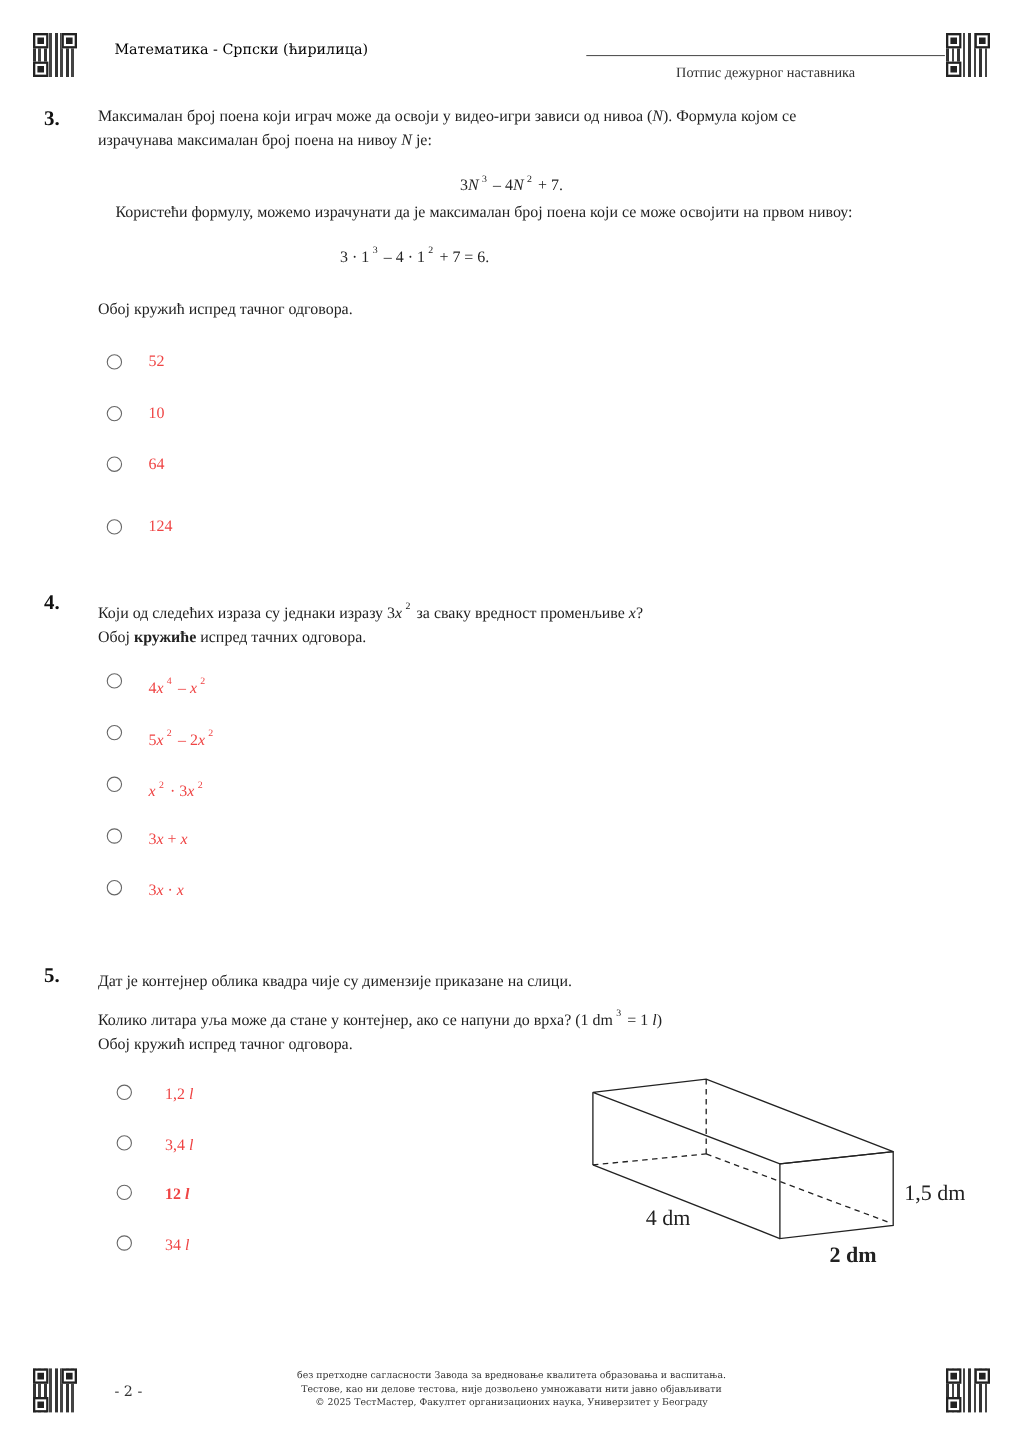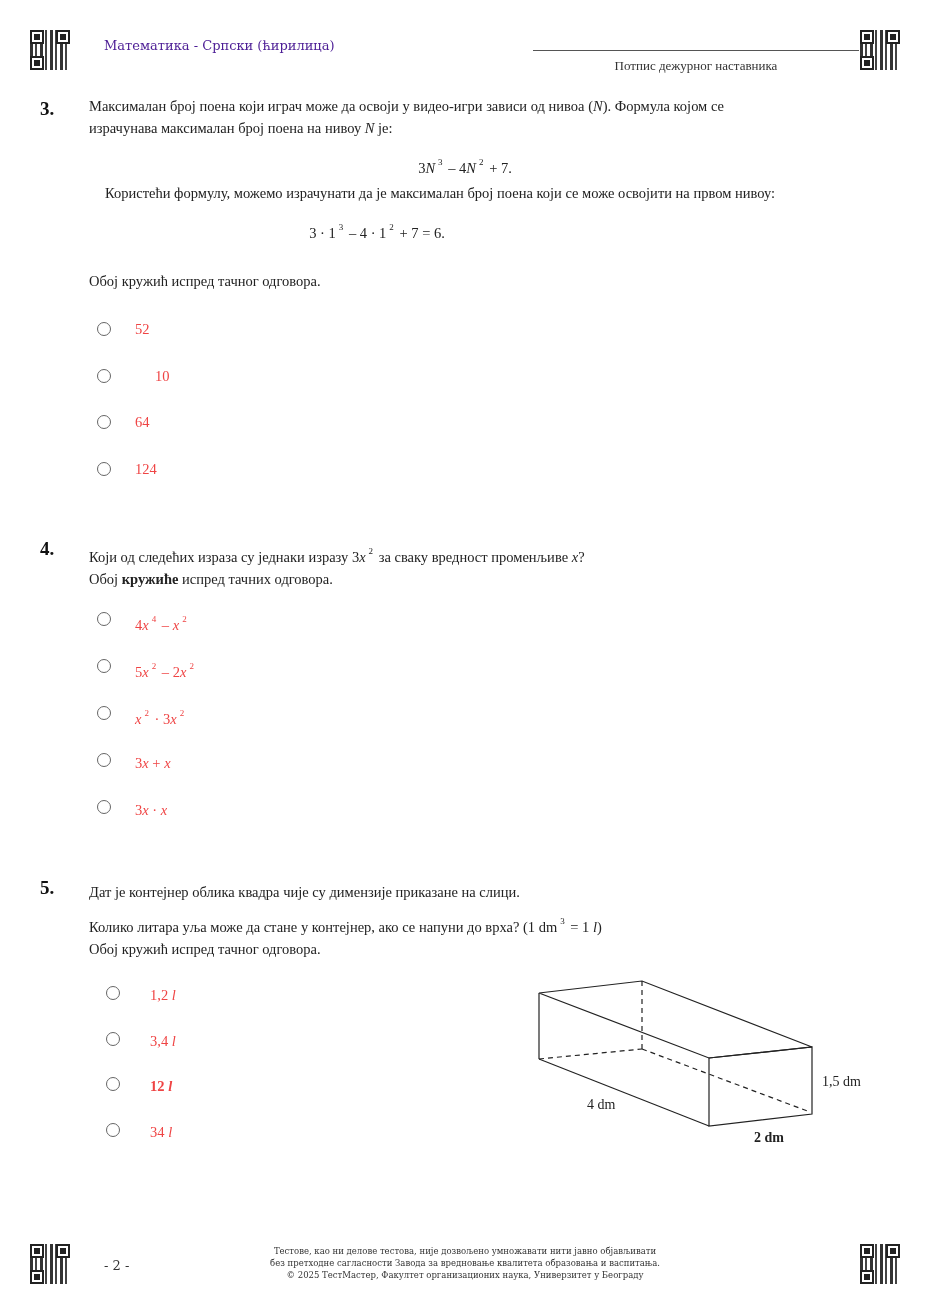--- a/index.html
+++ b/index.html
@@ -7,37 +7,37 @@
   .abs { position:absolute; }
   .qr { position:absolute; width:40px; height:40px; background:
       repeating-linear-gradient(90deg, #333 0 3px, #fff 3px 5px, #444 5px 7px, #fff 7px 10px),
       repeating-linear-gradient(0deg, rgba(255,255,255,.6) 0 2px, transparent 2px 5px);
       background-blend-mode:multiply; }
   .qr::before, .qr::after { content:""; position:absolute; width:10px; height:10px; border:2px solid #222; background:#fff; box-shadow: inset 0 0 0 2px #fff, inset 0 0 0 5px #222; }
   .qr::before { left:0; top:0; }
   .qr::after { left:0; bottom:0; }
   .qr .c3 { position:absolute; right:0; top:0; width:10px; height:10px; border:2px solid #222; background:#fff; box-shadow: inset 0 0 0 2px #fff, inset 0 0 0 5px #222; }
 
-  .header-title { left:104px; top:38px; font-family:"DejaVu Serif",serif; font-size:13px; color:#4c1d95; }
+  .header-title { left:104px; top:38px; font-family:"DejaVu Serif",serif; font-size:13px; color:#000000; }
   .sig-line { left:533px; top:50px; width:326px; height:1px; background:#555; }
   .sig-label { left:533px; top:58px; width:326px; text-align:center; font-size:13px; color:#333; }
 
   .qnum { font-family:"Liberation Serif",serif; font-weight:bold; font-size:19px; color:#111; }
   .txt { font-size:14.5px; line-height:22px; color:#222; }
   .center { text-align:center; }
   sup { font-size:9px; vertical-align:8px; margin-left:3px; margin-right:2px; }
   i { font-style:italic; }
 
   .opt { position:absolute; display:flex; align-items:center; font-size:14.5px; color:#ef4444; }
   .radio { width:14px; height:14px; border:1.3px solid #666; border-radius:50%; box-sizing:border-box; background:#fff; cursor:pointer; }
   .opt-label { position:absolute; white-space:nowrap; }
 
   .footer-page { left:104px; top:1258px; font-family:"DejaVu Serif",serif; font-size:13px; color:#333; }
   .footer-note { left:240px; top:1245px; width:450px; text-align:center; font-family:"DejaVu Serif",serif; font-size:8.5px; line-height:12px; color:#333; }
-  .fig-label { font-size:14px; color:#222; }
+  .fig-label { font-size:20px; color:#222; }
 </style>
 </head>
 <body>
 
 <div class="qr" style="left:30px;top:30px;">
     <span class="c3"></span>
   </div>
 <div class="abs header-title">Математика - Српски (ћирилица)</div>
 <div class="abs sig-line"></div>
 <div class="abs sig-label">Потпис дежурног наставника</div>
@@ -61,27 +61,27 @@
   <br>
   <span>Обој кружић испред тачног одговора.</span>
 </div>
 
 <div class="opt" style="left:97px;top:322px;">
   <span class="radio"></span>
   <span class="opt-label" style="left:38px;">52</span>
 </div>
 <div class="opt" style="left:97px;top:369px;">
   <span class="radio"></span>
-  <span class="opt-label" style="left:38px;margin-left:20px;">10</span>
+  <span class="opt-label" style="left:38px;">10</span>
 </div>
 <div class="opt" style="left:97px;top:415px;">
   <span class="radio"></span>
   <span class="opt-label" style="left:38px;">64</span>
 </div>
-<div class="opt" style="left:97px;top:462px;">
+<div class="opt" style="left:97px;top:472px;">
   <span class="radio"></span>
   <span class="opt-label" style="left:38px;">124</span>
 </div>
 
 <div class="abs qnum" style="left:40px;top:538px;">4.</div>
 <div class="abs txt" style="left:89px;top:540px;width:780px;">
   <span>Који од следећих израза су једнаки изразу 3</span><i>x</i><sup>2</sup><span> за сваку вредност променљиве </span><i>x</i><span>?</span><br>
   <span>Обој </span><b>кружиће</b><span> испред тачних одговора.</span>
 </div>
 
@@ -147,19 +147,19 @@
 </svg>
 <div class="abs fig-label" style="left:587px;top:1097px;">4 dm</div>
 <div class="abs fig-label" style="left:754px;top:1130px;font-weight:bold;">2 dm</div>
 <div class="abs fig-label" style="left:822px;top:1074px;">1,5 dm</div>
 
 <div class="qr" style="left:30px;top:1244px;">
     <span class="c3"></span>
   </div>
 <div class="abs footer-page">- 2 -</div>
 <div class="abs footer-note">
+  <div>без претходне сагласности Завода за вредновање квалитета образовања и васпитања.</div>
   <div>Тестове, као ни делове тестова, није дозвољено умножавати нити јавно објављивати</div>
-  <div>без претходне сагласности Завода за вредновање квалитета образовања и васпитања.</div>
   <div>© 2025 ТестМастер, Факултет организационих наука, Универзитет у Београду</div>
 </div>
 <div class="qr" style="left:860px;top:1244px;">
     <span class="c3"></span>
   </div>
 
 </body></html>

